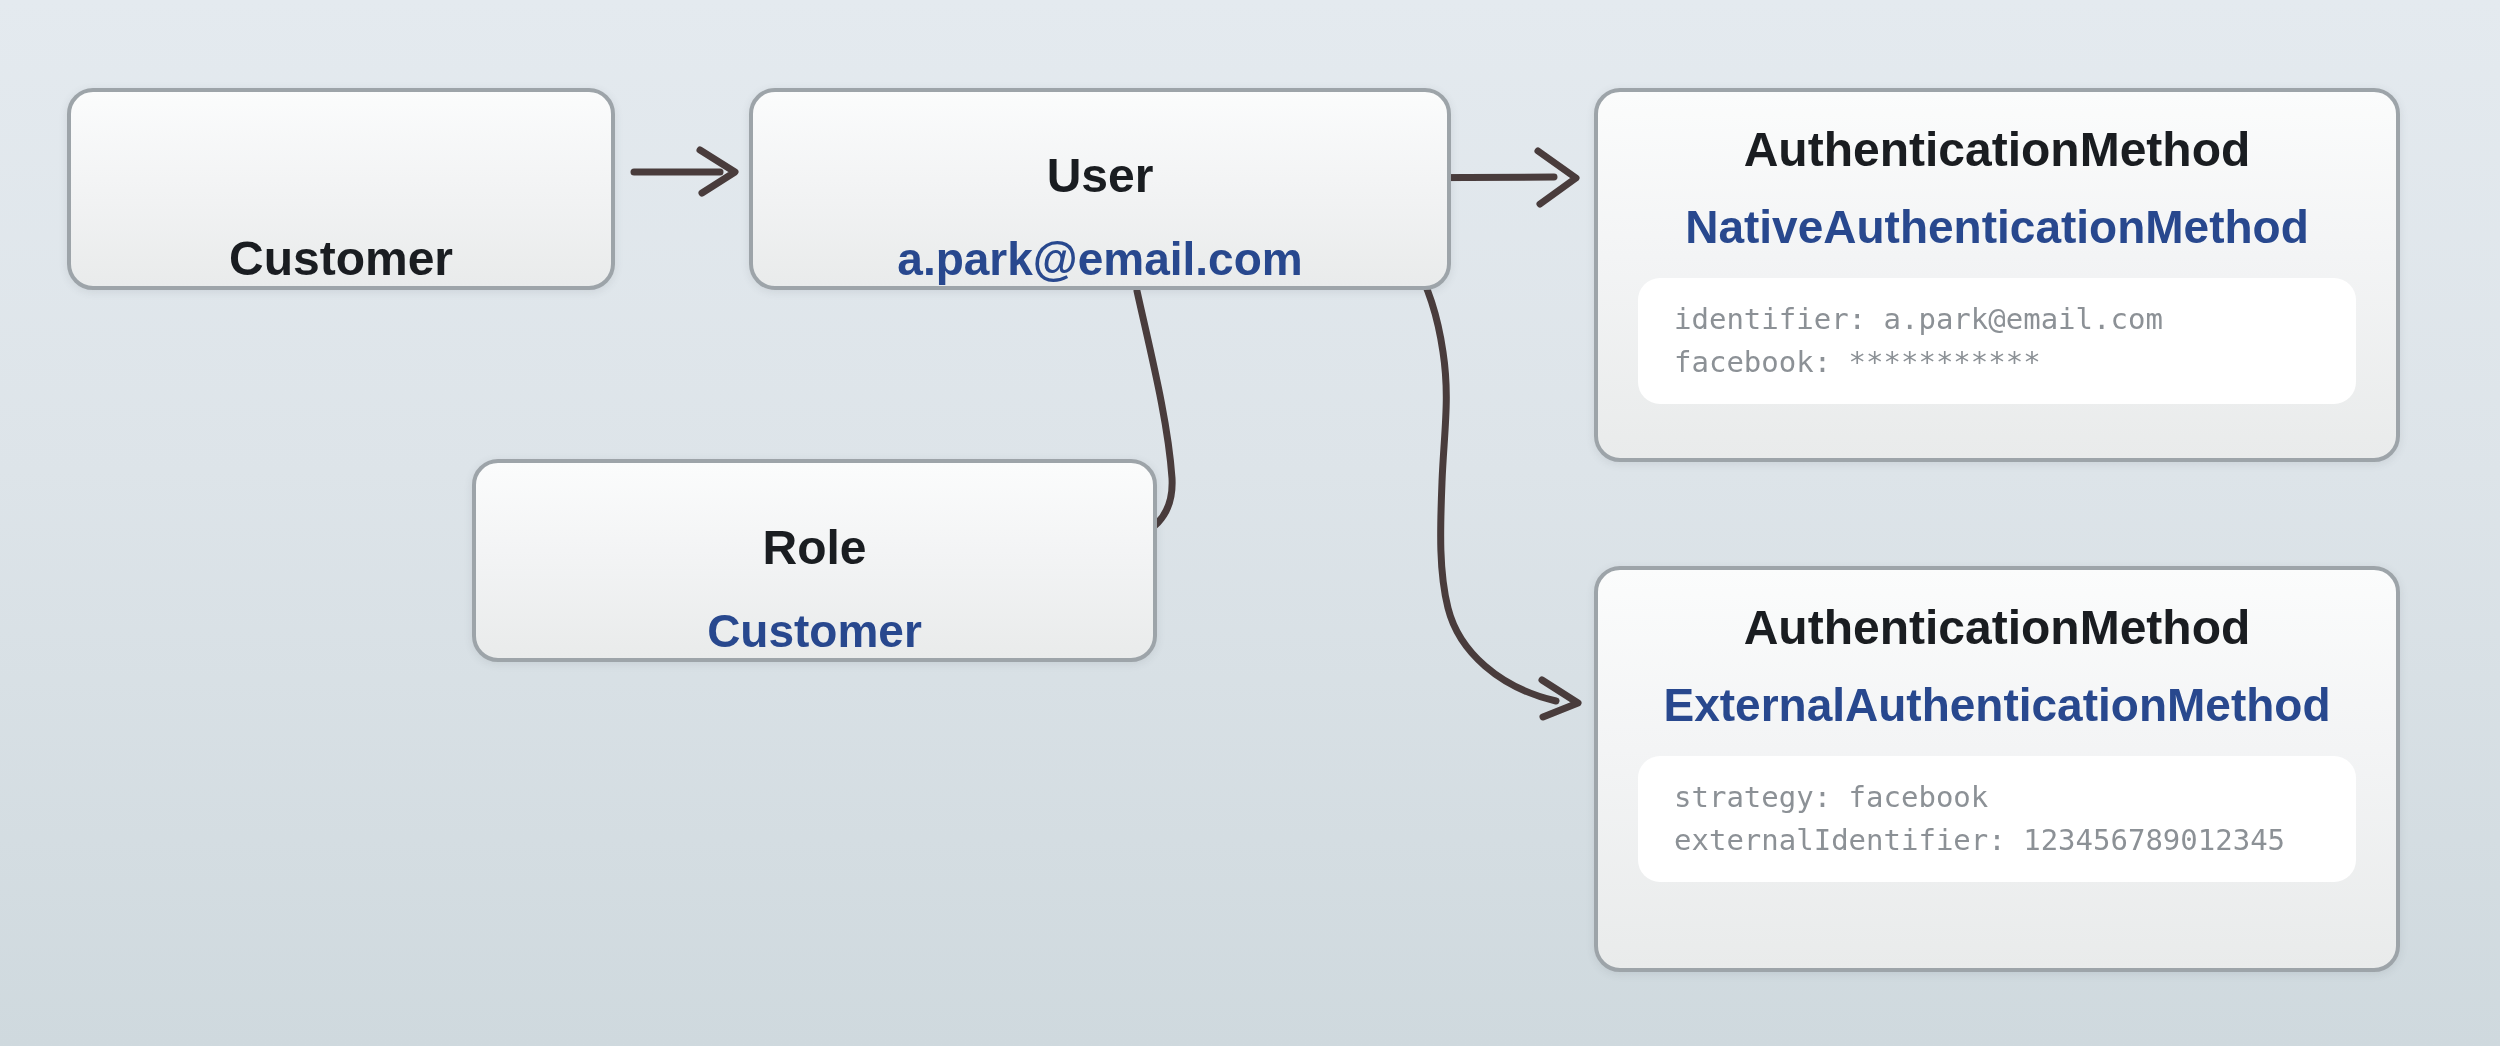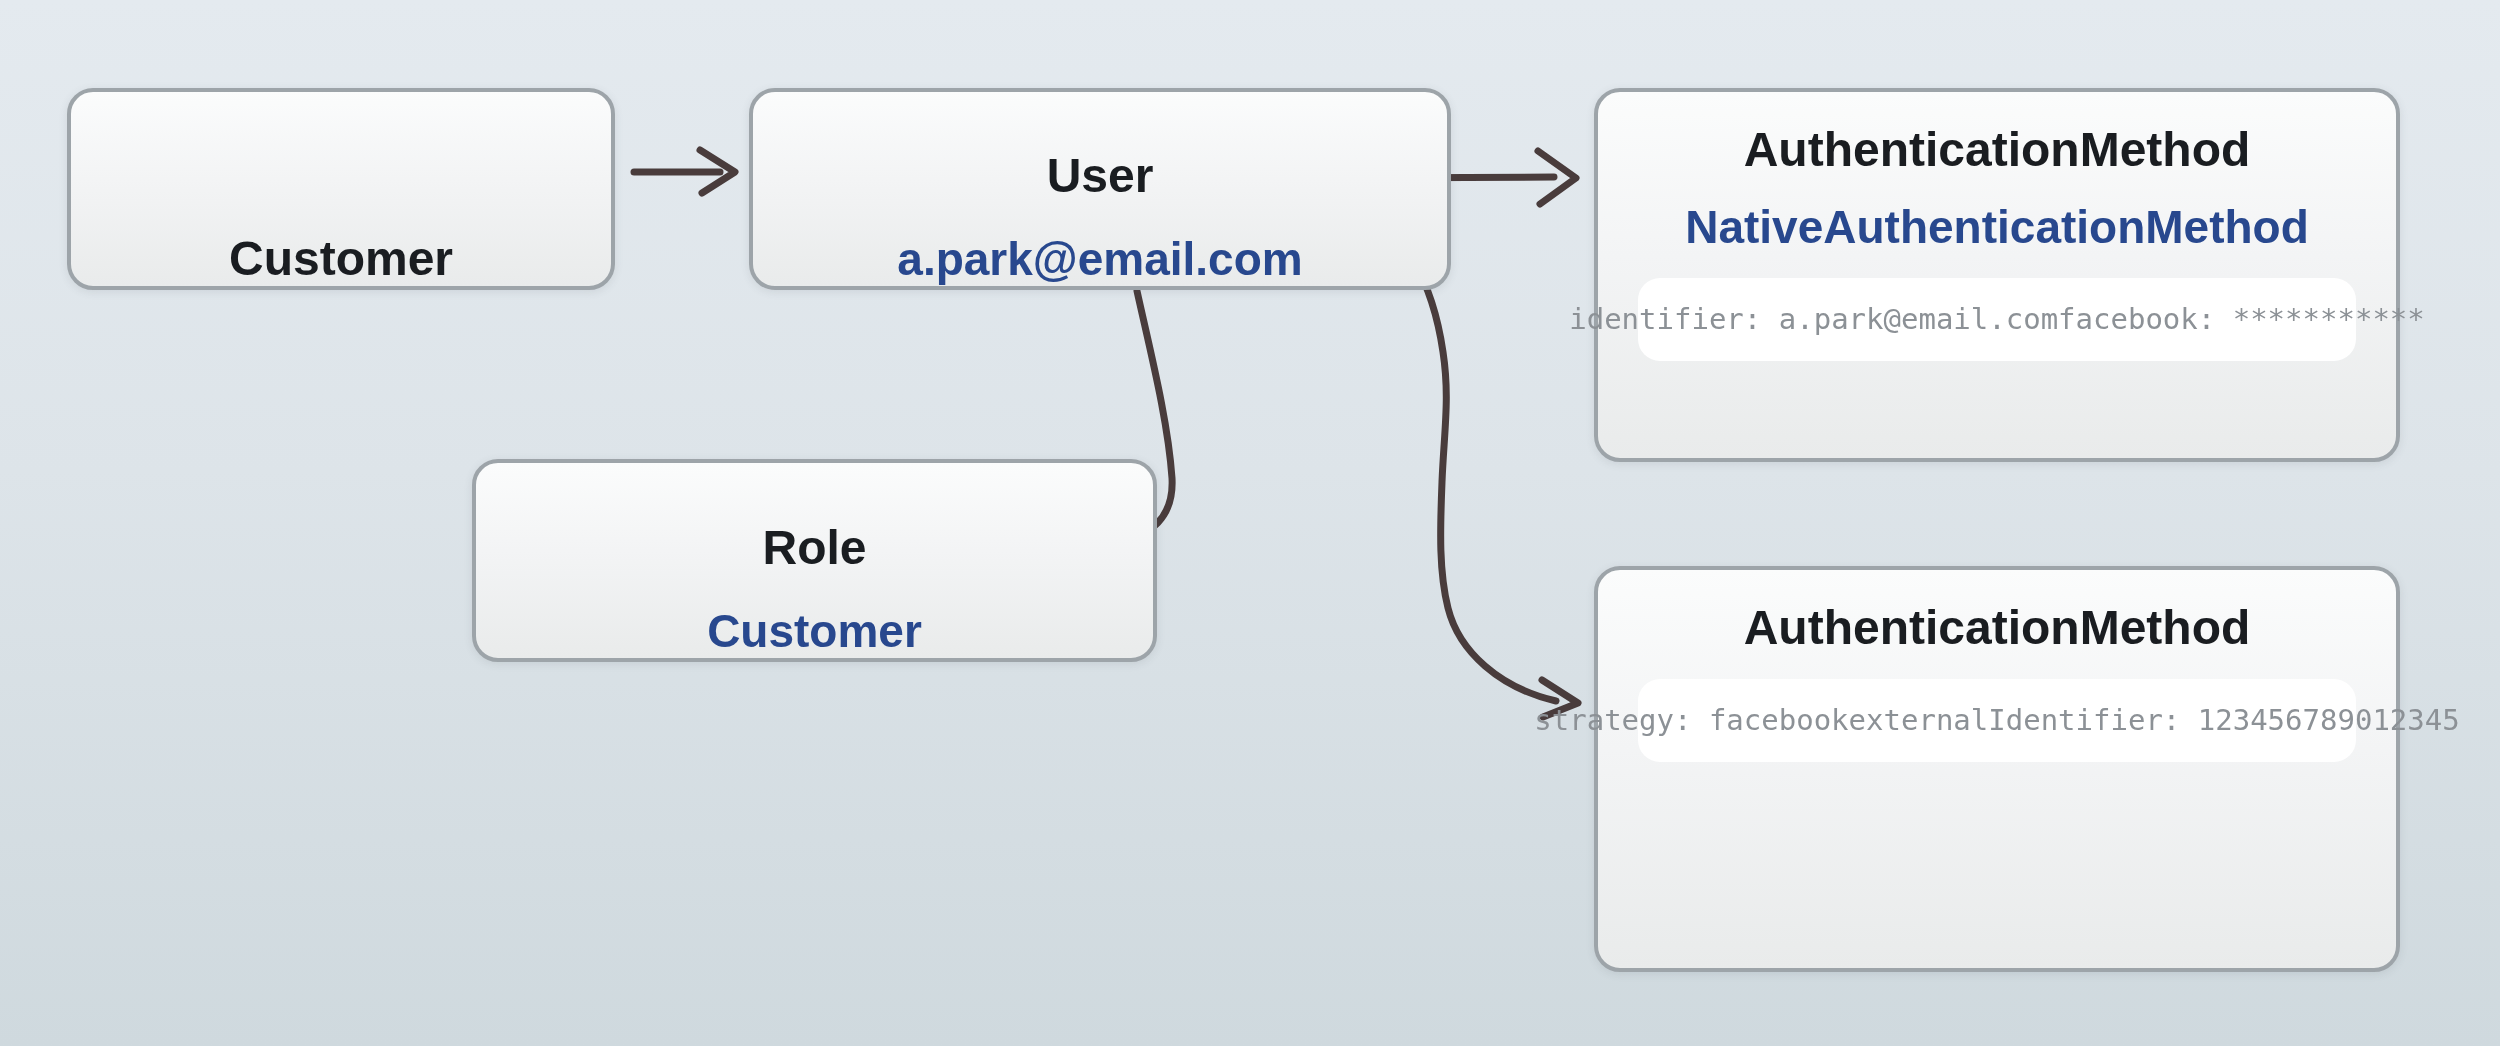--- a/index.html
+++ b/index.html
@@ -66,20 +66,21 @@
     line-height: 1.15;
     white-space: nowrap;
   }
   .attr-panel {
     box-sizing: border-box;
     align-self: stretch;
     background: #ffffff;
     border-radius: 22px;
     padding: 20px 36px;
     display: flex;
+    flex-direction: column;
     justify-content: center;
     gap: 0;
   }
   .attr-line {
     font-family: "DejaVu Sans Mono", "Liberation Mono", monospace;
     font-size: 29px;
     line-height: 1.48;
     color: #8c9196;
     white-space: pre;
   }
@@ -135,19 +136,20 @@
     <div class="node-title">AuthenticationMethod</div>
     <div class="node-value">NativeAuthenticationMethod</div>
     <div class="attr-panel">
       <div class="attr-line">identifier: a.park@email.com</div>
       <div class="attr-line">facebook: ***********</div>
     </div>
   </div>
 
   <div class="node auth" id="node-auth-external">
     <div class="node-title">AuthenticationMethod</div>
+    <div class="node-value">ExternalAuthenticationMethod</div>
     <div class="attr-panel">
       <div class="attr-line">strategy: facebook</div>
       <div class="attr-line">externalIdentifier: 123456789012345</div>
     </div>
   </div>
 
 </div>
 
 </body></html>

